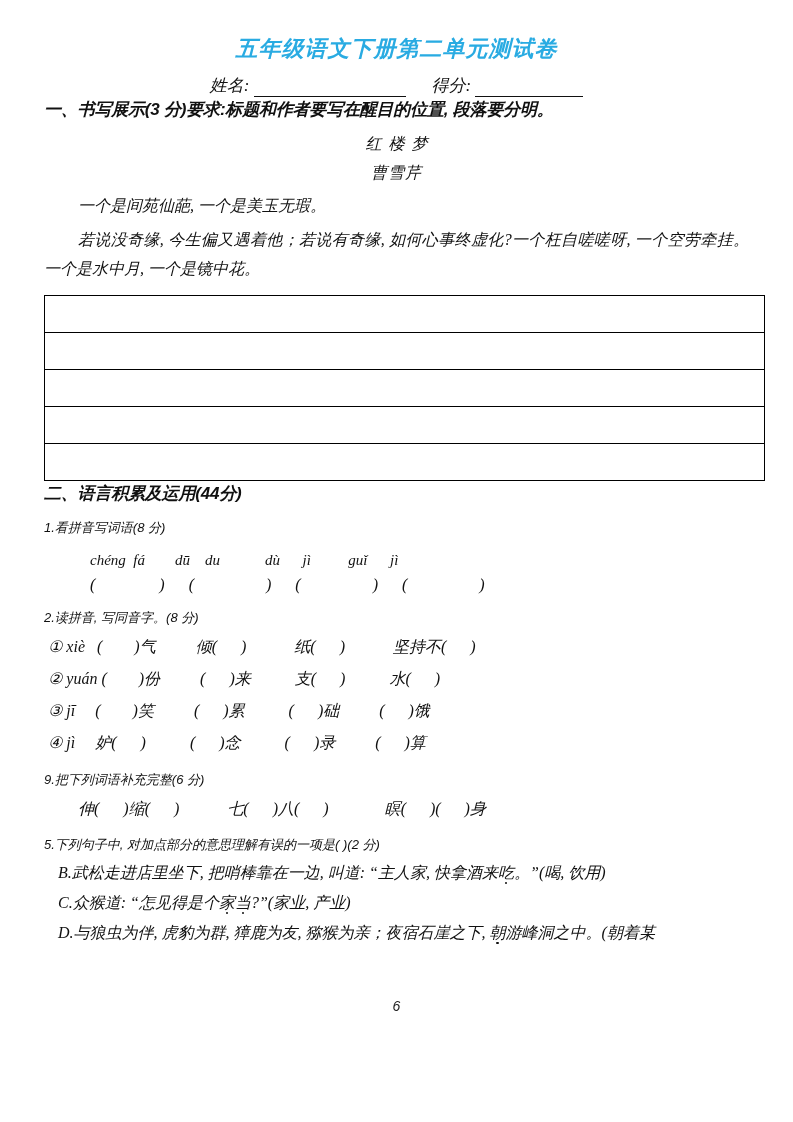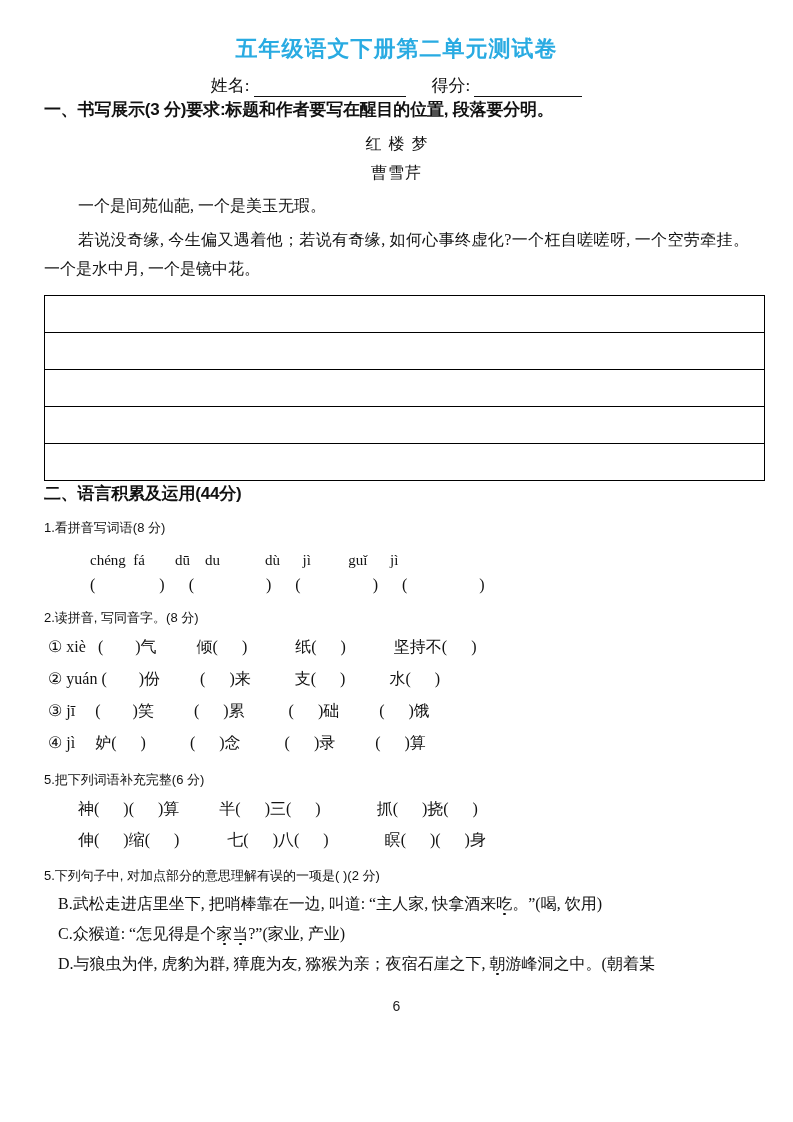--- a/index.html
+++ b/index.html
@@ -15,20 +15,21 @@
     font-family: "Liberation Serif", "DejaVu Serif", serif;
     color: #111111;
     overflow: hidden;
   }
   .page {
     position: relative;
     width: 793px;
     height: 1038px;
     box-sizing: border-box;
     padding: 0 44px;
+    font-style: italic;
   }
 
   
   .doc-title {
     text-align: center;
     font-size: 22px;
     font-weight: bold;
     letter-spacing: 1px;
     padding-top: 34px;
     line-height: 30px;
@@ -230,22 +231,21 @@
 
   <div class="q">
     <div class="q-title">2.读拼音, 写同音字。(8 分)</div>
     <div class="homo-row">① xiè   (        )气          倾(      )            纸(      )            坚持不(      )</div>
     <div class="homo-row">② yuán (        )份          (      )来           支(      )           水(      )</div>
     <div class="homo-row">③ jī     (        )笑          (      )累           (      )础          (      )饿</div>
     <div class="homo-row">④ jì     妒(      )           (      )念           (      )录          (      )算</div>
   </div>
 
   <div class="q">
-    <div class="q-title">5.把下列词语补充完整(6 分)</div>
-    <div class="idiom-row">神(      )(      )算          半(      )三(      )              抓(      )挠(      )</div>
+    <div class="q-title">9.把下列词语补充完整(6 分)</div>
     <div class="idiom-row">伸(      )缩(      )            七(      )八(      )              瞑(      )(      )身</div>
   </div>
 
 
   <div class="q">
     <div class="q-title">5.下列句子中, 对加点部分的意思理解有误的一项是(            )(2 分)</div>
     <div class="choice-row clip">B.武松走进店里坐下, 把哨棒靠在一边, 叫道: “主人家, 快拿酒来<span class="dotted">吃</span>。”(喝, 饮用)</div>
     <div class="choice-row clip">C.众猴道: “怎见得是个<span class="dotted">家</span><span class="dotted">当</span>?”(家业, 产业)</div>
     <div class="choice-row clip">D.与狼虫为伴, 虎豹为群, 獐鹿为友, 猕猴为亲；夜宿石崖之下, <span class="dotted">朝</span>游峰洞之中。(朝着某</div>
   </div>

